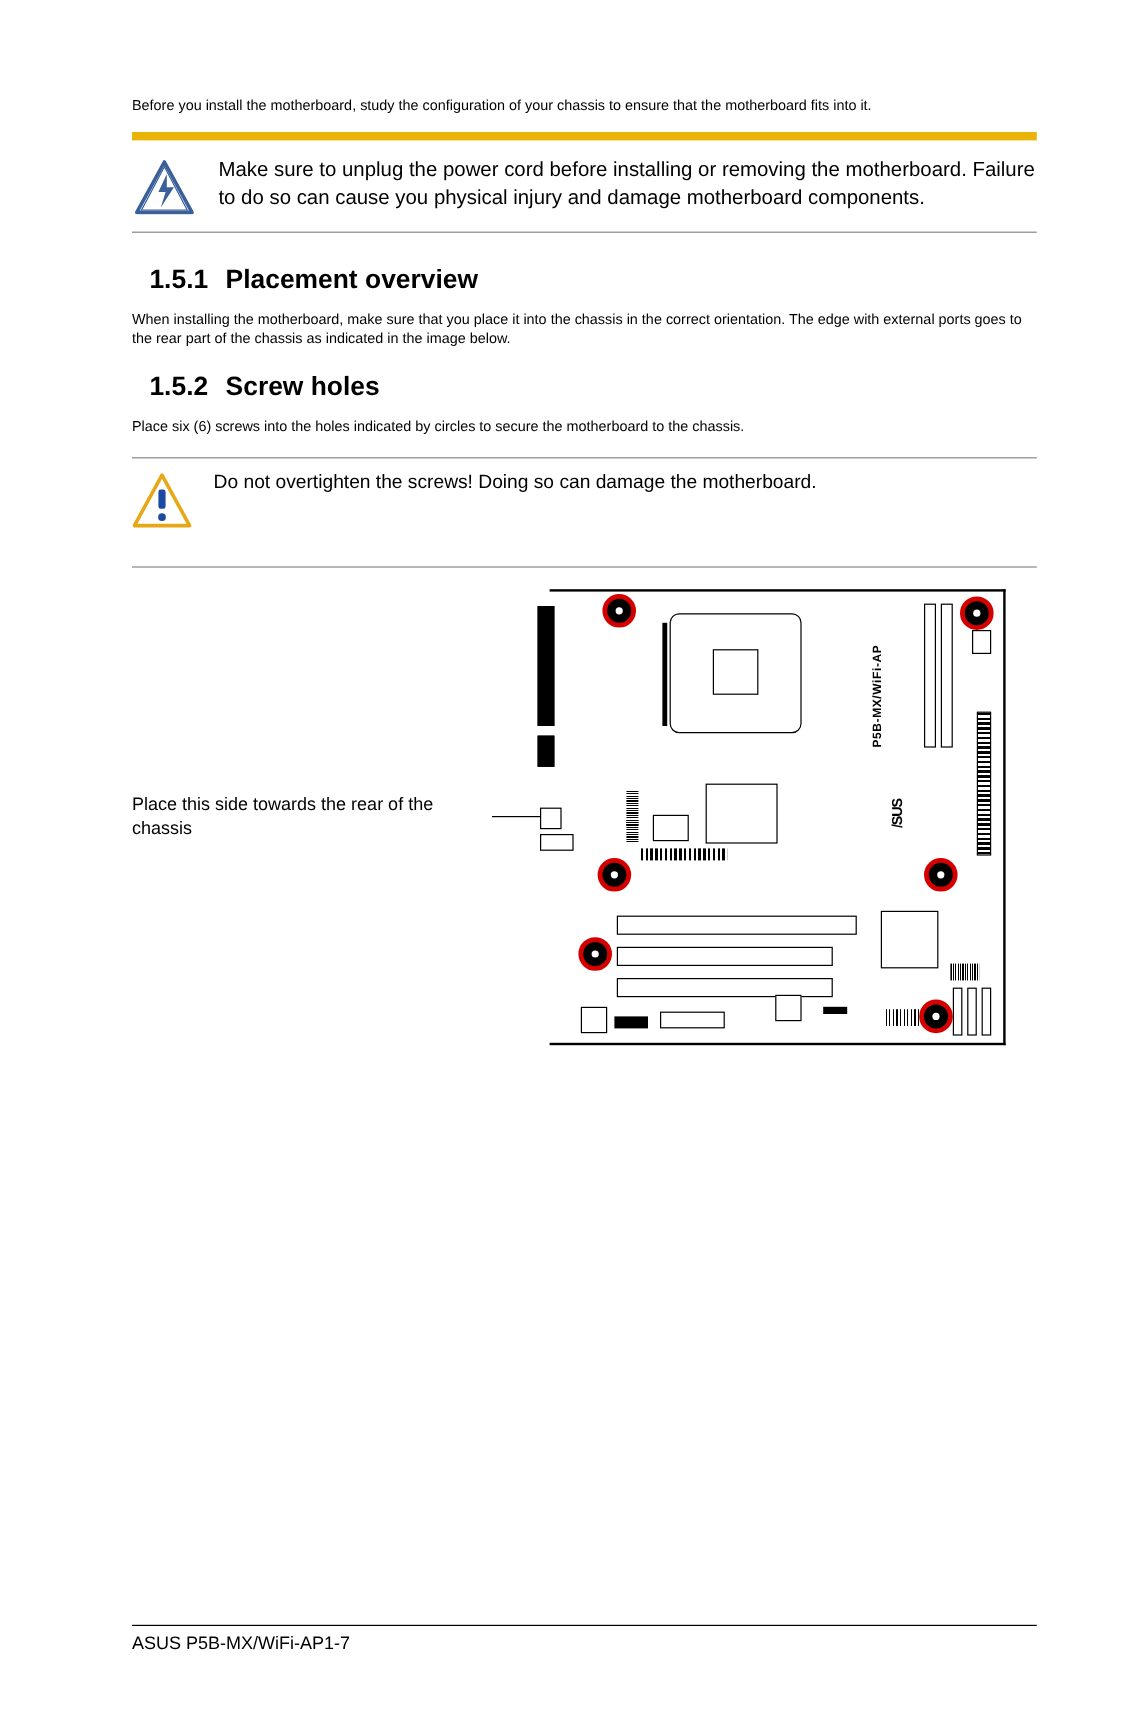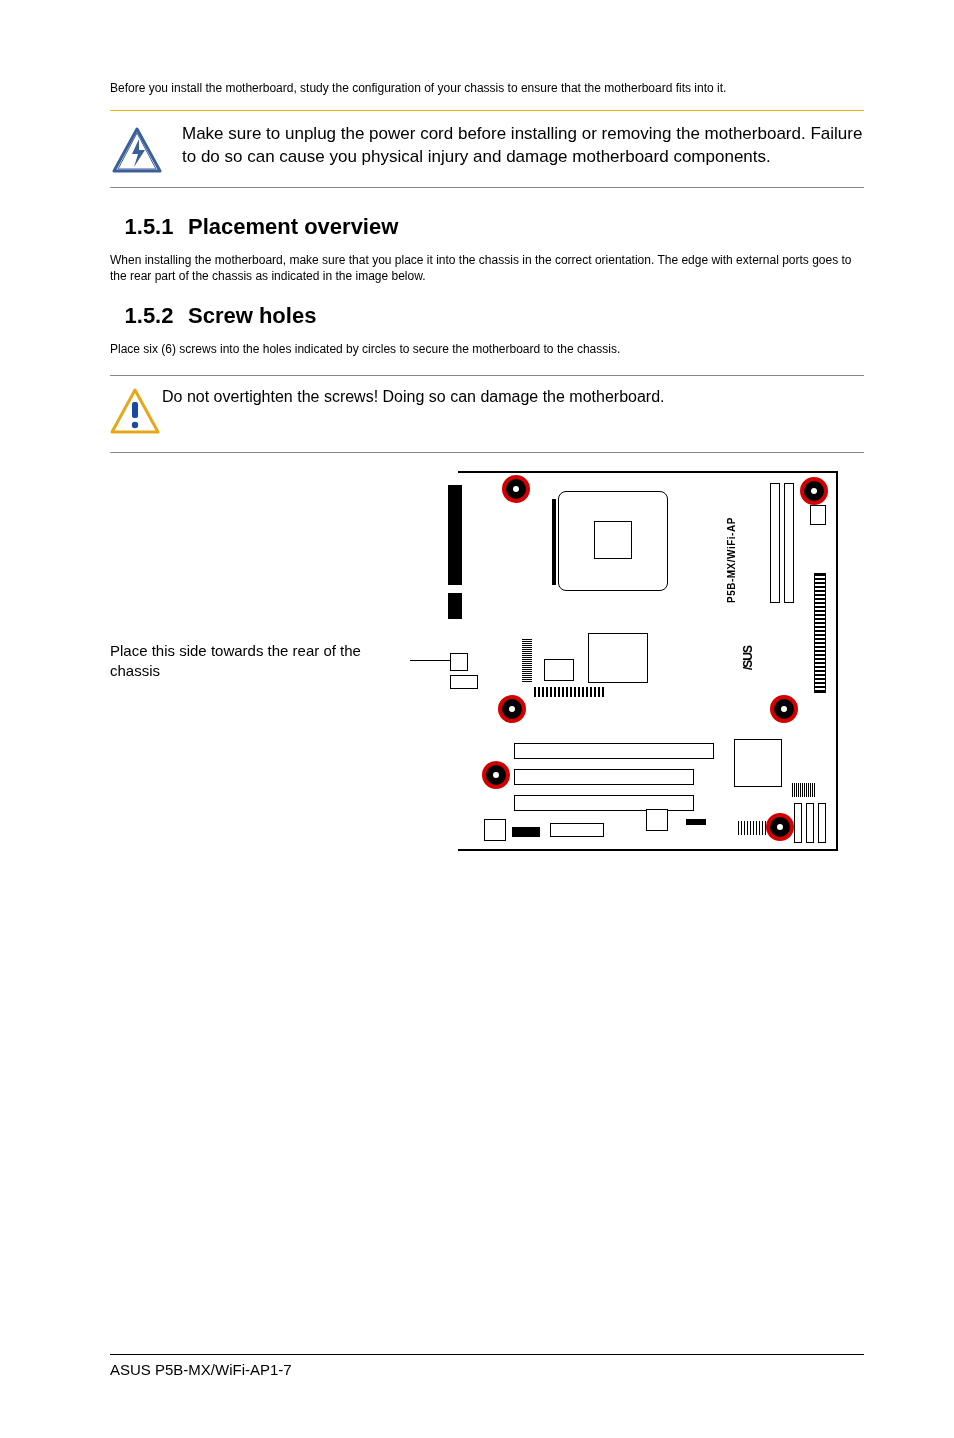--- a/index.html
+++ b/index.html
@@ -21,24 +21,25 @@
   }
   .h1 .num { display: inline-block; width: 78px; }
   .body-text {
     font-size: 12px;
     line-height: 1.35;
     margin-bottom: 12px;
   }
   .callout {
     display: flex;
     gap: 18px;
-    border-top: 1px solid #eab308;
+    border-top: 7px solid #eab308;
     border-bottom: 1px solid #888;
     padding: 12px 0 14px 0;
     margin: 14px 0 26px 0;
+    align-items: center;
   }
   .callout .icon-col {
     flex: 0 0 54px;
     display: flex;
     align-items: flex-start;
     justify-content: center;
     padding-top: 4px;
     color: #375e93;
   }
   .callout .text-col {
@@ -48,24 +49,24 @@
   }
   .h2 {
     font-size: 22px;
     font-weight: bold;
     margin: 14px 0 12px 0;
   }
   .h2 .num { display: inline-block; width: 78px; text-align: center; }
   .subgap { margin-top: 18px; }
   .callout-bottom {
     display: flex;
-    gap: 2px;
+    gap: 18px;
     border-top: 1px solid #888;
     border-bottom: 1px solid #888;
-    padding: 12px 0 14px 0;
+    padding: 12px 0 27px 0;
     margin-top: 18px;
   }
   .diagram-row {
     display: flex;
     align-items: center;
     margin-top: 18px;
   }
   .diagram-left {
     flex: 0 0 300px;
     font-size: 15px;

